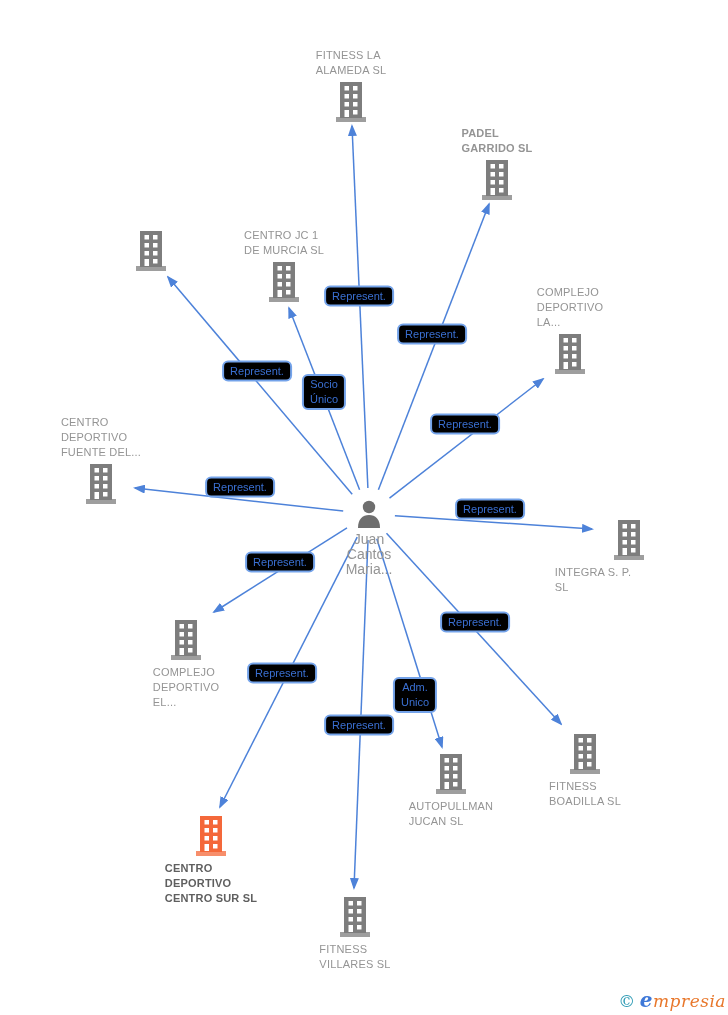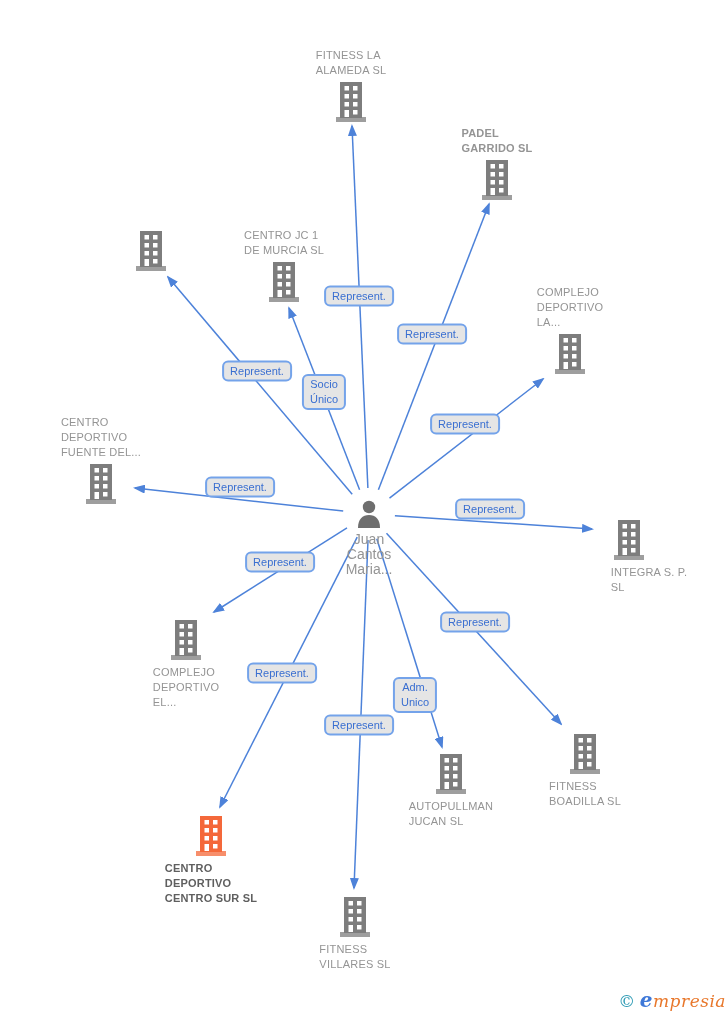--- a/index.html
+++ b/index.html
@@ -4,21 +4,21 @@
 <style>
   html,body{margin:0;padding:0;background:#fff;}
   #stage{position:relative;width:728px;height:1015px;background:#ffffff;overflow:hidden;
          font-family:"Liberation Sans",sans-serif;}
   #edge-layer{position:absolute;left:0;top:0;width:728px;height:1015px;}
   .node{position:absolute;width:34px;height:40px;transform:translate(-50%,-50%);cursor:pointer;}
   .node svg{width:100%;height:100%;display:block;}
   .node-label{position:absolute;transform:translateX(-50%);
               font-size:11px;line-height:15px;white-space:nowrap;letter-spacing:0.2px;}
   .node-label.highlight{font-weight:bold;}
-  .edge-label{position:absolute;transform:translate(-50%,-50%);background:#e5e5e5;
+  .edge-label{position:absolute;transform:translate(-50%,-50%);background:#000000;
               border:2px solid;border-radius:6px;padding:1px 6px;font-size:11px;
               line-height:15px;text-align:center;white-space:nowrap;}
   #person-node{position:absolute;width:28px;height:28px;transform:translate(-50%,-50%);cursor:pointer;}
   #person-node svg{width:100%;height:100%;display:block;}
   #person-label{position:absolute;transform:translateX(-50%);text-align:center;
                 font-size:14px;line-height:15px;white-space:nowrap;}
   .watermark{position:absolute;right:2px;bottom:3px;font-family:"DejaVu Serif",serif;
              font-style:italic;font-size:17px;letter-spacing:0.5px;}
   .watermark .wm-c{margin-right:4px;}
   .watermark .wm-e{font-size:20px;font-weight:bold;}
@@ -129,21 +129,21 @@
     <div class="node-label" style="left: 101px; top: 415px; color: rgb(148, 148, 148);">
       <div>CENTRO</div>
       <div>DEPORTIVO</div>
       <div>FUENTE DEL...</div>
     </div>
     <div class="node" style="left: 629px; top: 540px; color: rgb(125, 125, 125);">
       <svg viewBox="0 0 34 40">
         <use href="#building-glyph"></use>
       </svg>
     </div>
-    <div class="node-label" style="left: 649px; top: 565px; color: rgb(148, 148, 148);">
+    <div class="node-label" style="left: 593px; top: 565px; color: rgb(148, 148, 148);">
       <div>INTEGRA S. P.</div>
       <div>SL</div>
     </div>
     <div class="node" style="left: 186px; top: 640px; color: rgb(125, 125, 125);">
       <svg viewBox="0 0 34 40">
         <use href="#building-glyph"></use>
       </svg>
     </div>
     <div class="node-label" style="left: 186px; top: 665px; color: rgb(148, 148, 148);">
       <div>COMPLEJO</div>

